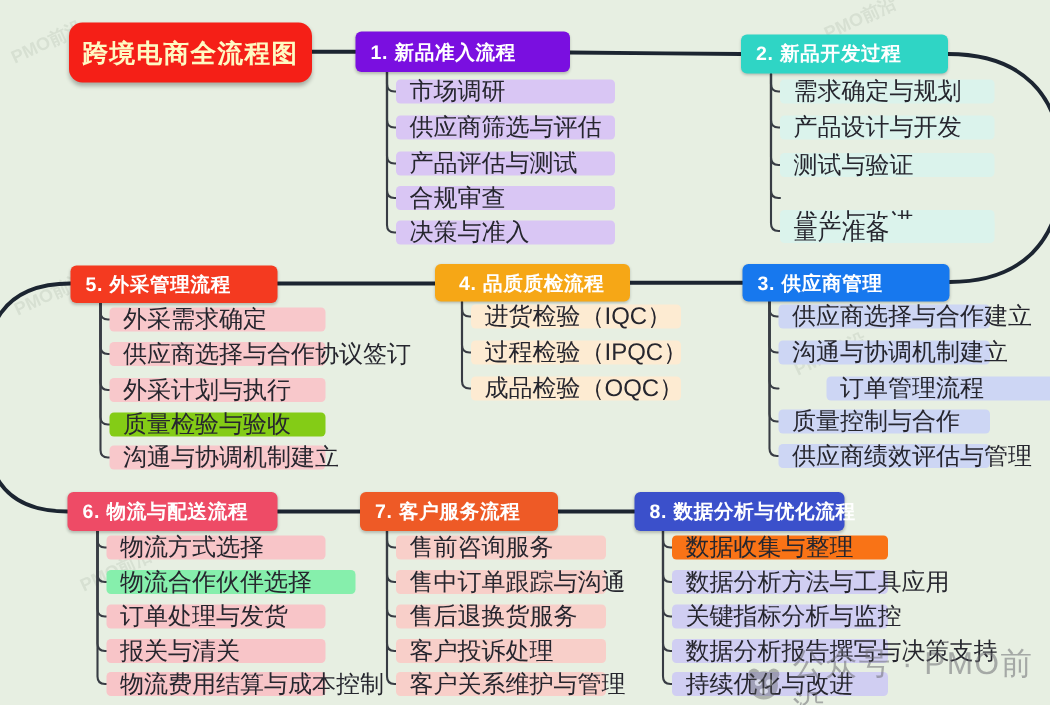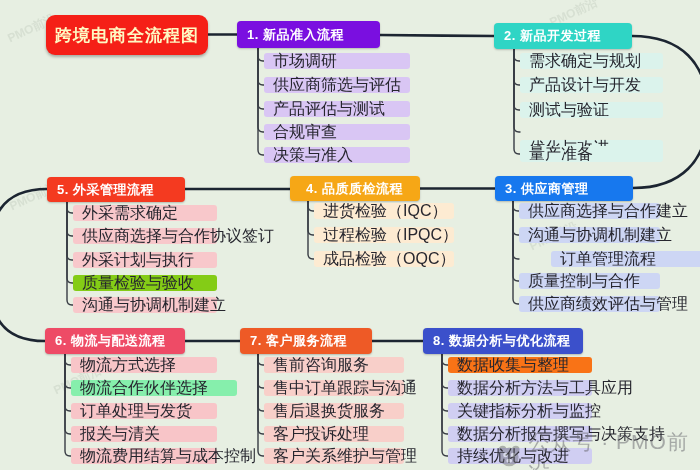--- a/index.html
+++ b/index.html
@@ -122,21 +122,21 @@
       <div class="itm" style="left: 71px; top: 380px; width: 166px; background: #86efac;">物流合作伙伴选择</div>
       <div class="itm" style="left: 71px; top: 403px; width: 146px; background: rgb(248, 197, 200);">订单处理与发货</div>
       <div class="itm" style="left: 71px; top: 426px; width: 146px; background: rgb(248, 197, 200);">报关与清关</div>
       <div class="itm" style="left: 71px; top: 448px; width: 146px; background: rgb(248, 197, 200);">物流费用结算与成本控制</div>
       <div class="hdr" style="left: 240px; top: 328px; width: 132px; height: 26px; background: rgb(238, 90, 38);">7. 客户服务流程</div>
       <div class="itm" style="left: 264px; top: 357px; width: 140px; background: rgb(248, 207, 201);">售前咨询服务</div>
       <div class="itm" style="left: 264px; top: 380px; width: 140px; background: rgb(248, 207, 201);">售中订单跟踪与沟通</div>
       <div class="itm" style="left: 264px; top: 403px; width: 140px; background: rgb(248, 207, 201);">售后退换货服务</div>
       <div class="itm" style="left: 264px; top: 426px; width: 140px; background: rgb(248, 207, 201);">客户投诉处理</div>
       <div class="itm" style="left: 264px; top: 448px; width: 140px; background: rgb(248, 207, 201);">客户关系维护与管理</div>
-      <div class="hdr" style="left: 423px; top: 328px; width: 160px; height: 26px; background: rgb(59, 80, 203);">8. 数据分析与优化流程</div>
+      <div class="hdr" style="left: 423px; top: 328px; width: 140px; height: 26px; background: rgb(59, 80, 203);">8. 数据分析与优化流程</div>
       <div class="itm" style="left: 448px; top: 357px; width: 144px; background: #f97316;">数据收集与整理</div>
       <div class="itm" style="left: 448px; top: 380px; width: 144px; background: rgb(208, 206, 242);">数据分析方法与工具应用</div>
       <div class="itm" style="left: 448px; top: 403px; width: 144px; background: rgb(208, 206, 242);">关键指标分析与监控</div>
       <div class="itm" style="left: 448px; top: 426px; width: 144px; background: rgb(208, 206, 242);">数据分析报告撰写与决策支持</div>
       <div class="itm" style="left: 448px; top: 448px; width: 144px; background: rgb(208, 206, 242);">持续优化与改进</div>
     </div>
 
   <div class="wm-main">
     <svg width="26" height="26" viewBox="0 0 26 26">
       <circle cx="6" cy="6" r="4" fill="#4a4a4f"></circle>

